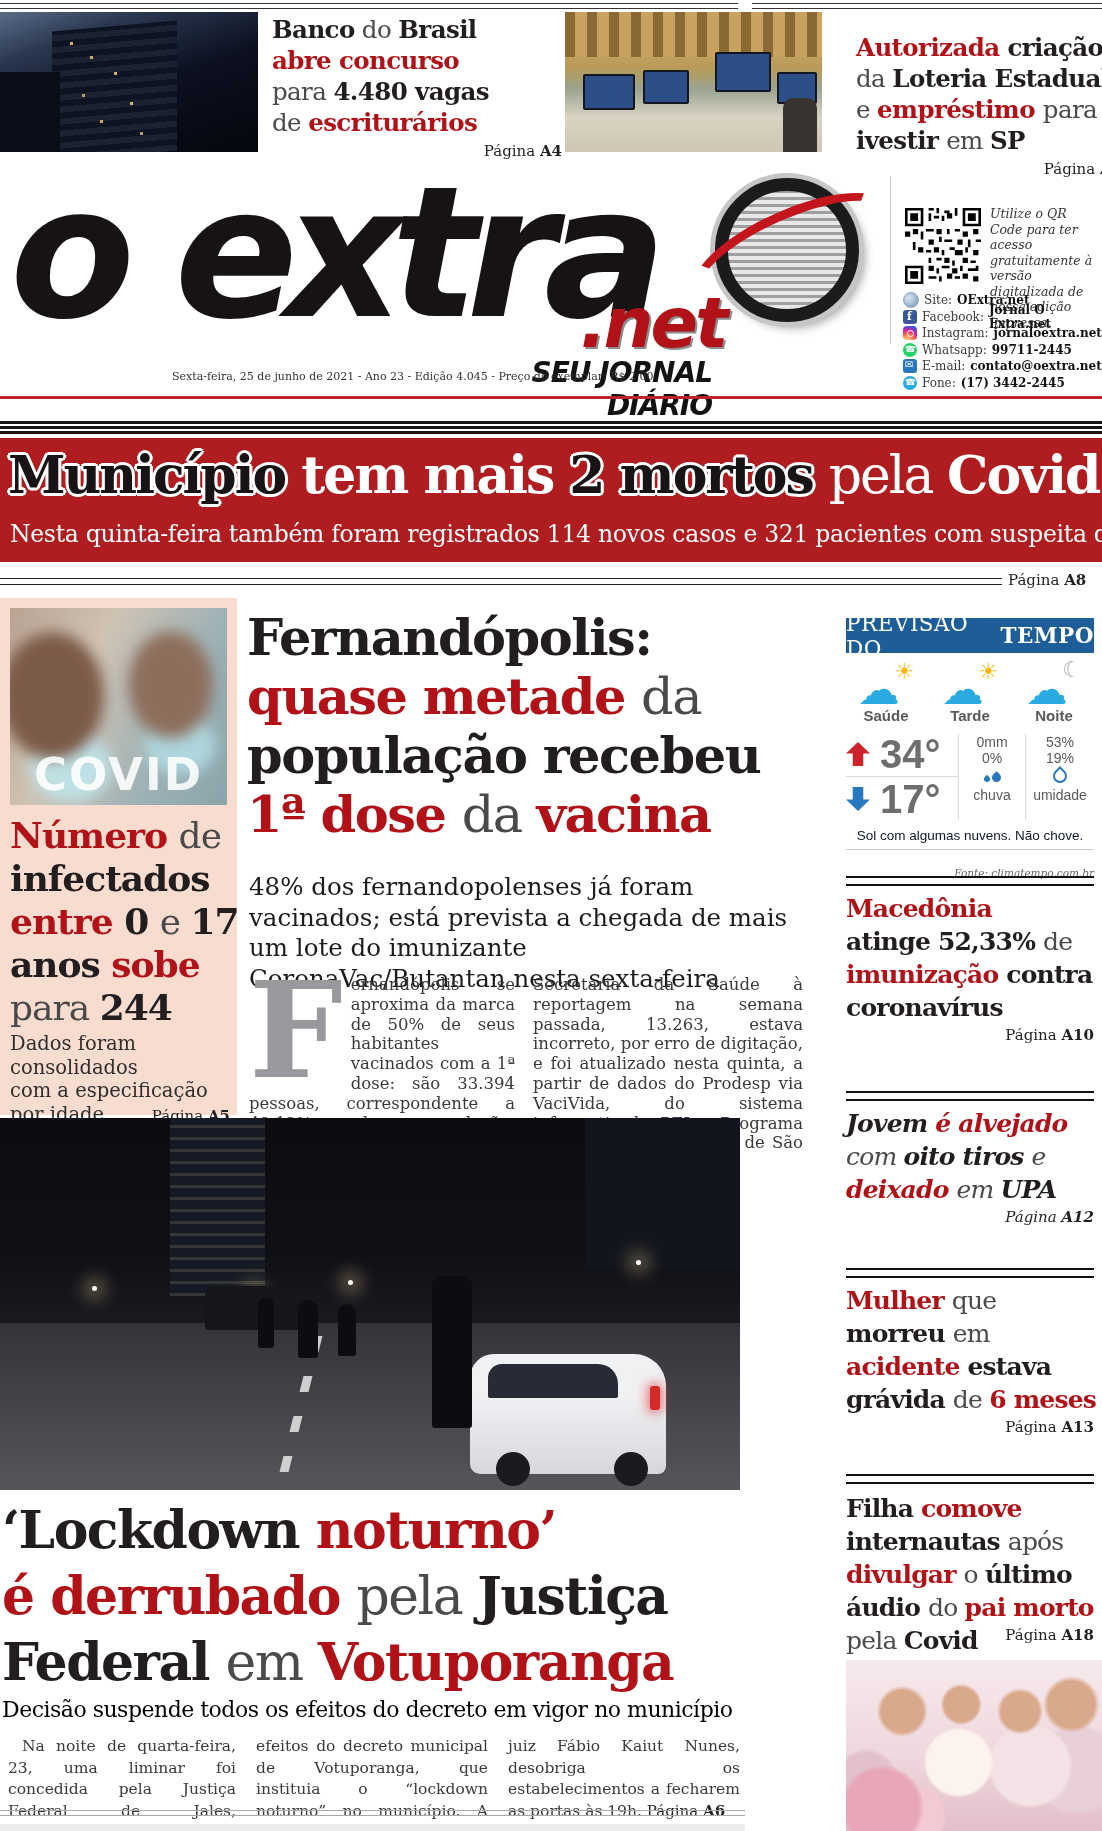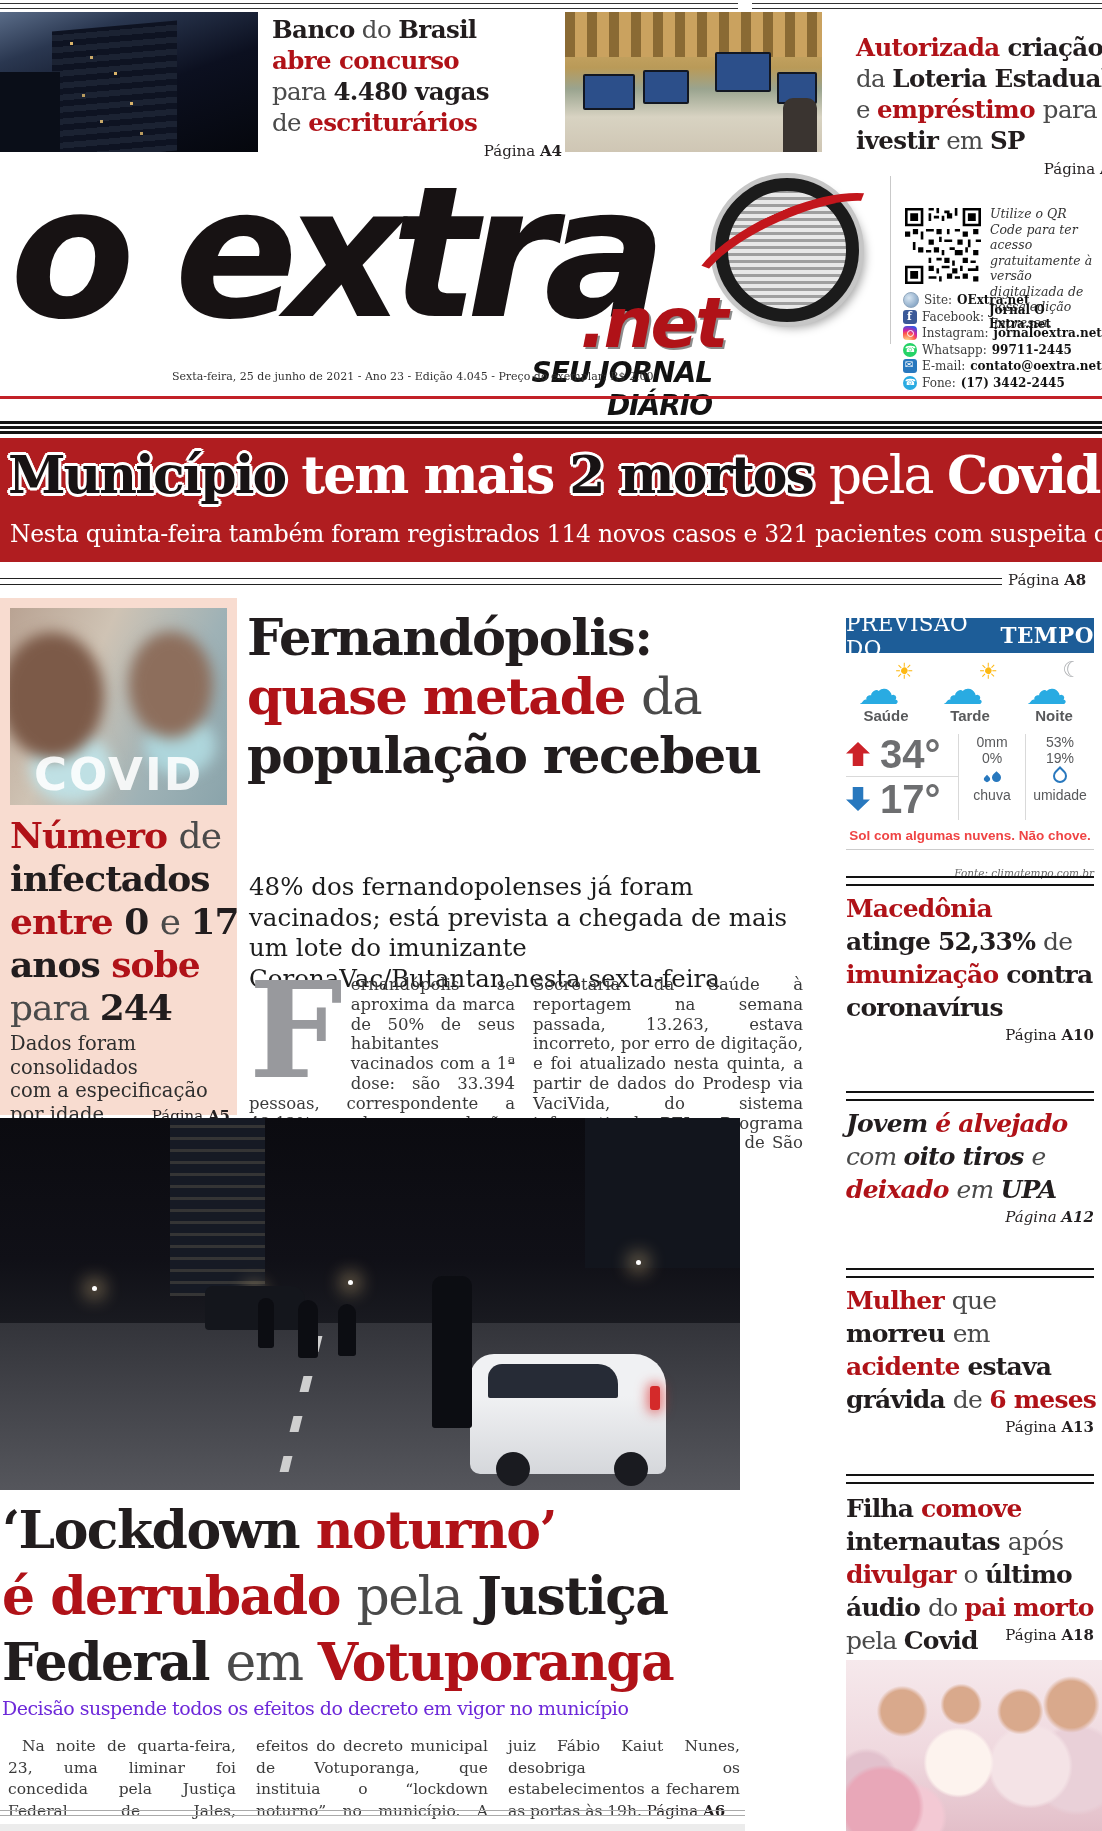--- a/index.html
+++ b/index.html
@@ -83,21 +83,21 @@
   .wicon .sun{position:absolute;right:2px;top:-2px;font-size:22px;color:#fdb813;font-family:"DejaVu Sans",sans-serif;}
   .wicon .moon{position:absolute;right:2px;top:-4px;font-size:22px;color:#b1b3b6;font-family:"DejaVu Sans",sans-serif;}
   .temp{font-family:"Liberation Sans","DejaVu Sans",sans-serif;font-weight:bold;font-size:40px;color:#6d6e70;}
   .arrow{width:24px;height:24px;}
   .arrow-up{background:#cc2229;clip-path:polygon(50% 0,100% 48%,72% 48%,72% 100%,28% 100%,28% 48%,0 48%);}
   .arrow-dn{background:#2878be;clip-path:polygon(50% 100%,0 52%,28% 52%,28% 0,72% 0,72% 52%,100% 52%);transform:none;}
   .w-stat{font-family:"Liberation Sans","DejaVu Sans",sans-serif;font-size:14px;color:#58595b;text-align:center;}
   .drop{width:9px;height:9px;background:#2878be;border-radius:0 50% 50% 50%;transform:rotate(45deg);display:inline-block;}
   .drop.sm{width:6px;height:6px;}
   .drop.outline{background:#fff;border:2px solid #2878be;width:10px;height:10px;}
-  #w-cond{font-family:"Liberation Sans","DejaVu Sans",sans-serif;font-weight:bold;font-size:13.5px;color:#ef4444;text-align:center;}
+  #w-cond{font-family:"Liberation Sans","DejaVu Sans",sans-serif;font-weight:normal;font-size:13.5px;color:#0f172a;text-align:center;}
   #w-src{font-size:10.5px;font-style:italic;color:#666;text-align:right;}
   
   .ph{overflow:hidden;position:absolute;}
   #photo-building{background:linear-gradient(160deg,#5a6c88 0%,#2a3750 22%,#0c1020 55%,#05070d 100%);}
   #photo-building .tower{position:absolute;left:52px;top:14px;width:125px;height:130px;transform:skewY(-5deg);
     background:repeating-linear-gradient(0deg,#1b2232 0 6px,#0e1322 6px 12px);}
   #photo-building .tower2{position:absolute;left:0px;top:60px;width:60px;height:80px;background:#0a0e18;}
   #photo-building .win{position:absolute;left:70px;top:30px;width:3px;height:3px;background:#d9b36a;
     box-shadow:20px 14px #c9a96a,44px 30px #d9b36a,12px 52px #b89a5e,60px 60px #d9b36a,30px 78px #c9a96a,70px 90px #b89a5e;}
   #photo-newsroom{background:linear-gradient(180deg,#7e6030 0%,#caa765 22%,#b99a58 40%,#9aa48f 55%,#d8d3c2 75%,#cfc6b4 100%);}
@@ -126,21 +126,21 @@
     radial-gradient(circle at 8% 70%,#e2c1cd 0 10%,transparent 12%),
     radial-gradient(circle at 22% 30%,#d9a98c 0 9%,transparent 11%),
     radial-gradient(circle at 45% 26%,#d9a98c 0 9%,transparent 11%),
     radial-gradient(circle at 68% 30%,#d9a98c 0 9%,transparent 11%),
     radial-gradient(circle at 88% 26%,#d9a98c 0 9%,transparent 11%),
     radial-gradient(circle at 44% 60%,#fdf3ee 0 18%,transparent 20%),
     radial-gradient(circle at 72% 62%,#f4e3e6 0 18%,transparent 20%),
     radial-gradient(circle at 90% 64%,#e9d0d8 0 16%,transparent 18%),
     linear-gradient(180deg,#f6e9ec 0%,#efd8de 55%,#e3bfc9 100%);}
   
-  #lock-subhead{font-size:19px;color:#6d28d9;letter-spacing:-0.5px;white-space:nowrap;}
+  #lock-subhead{font-size:22px;color:#000000;letter-spacing:-0.5px;white-space:nowrap;}
   .lock-col{font-size:15.5px;line-height:21.5px;color:#3a3a3a;text-align:justify;}
 </style>
 </head>
 <body>
 
 <div id="page">
 
   <div class="abs drule-top" style="left:0;top:3px;width:738px;"></div>
   <div class="abs drule-top" style="left:752px;top:3px;width:350px;"></div>
 
@@ -256,20 +256,21 @@
         <span>por idade.</span>
         <span class="pagelabel"><span>Página</span> <b>A5</b></span>
       </div>
     </div>
   </div>
 
   <div class="abs" style="left:247px;top:608px;width:560px;">
     <div class="h-main"><span class="seg-k">Fernandópolis:</span></div>
     <div class="h-main"><span class="seg-r">quase metade </span><span class="seg-l">da</span></div>
     <div class="h-main"><span class="seg-k">população recebeu</span></div>
+    <div class="h-main"><span class="seg-r">1ª dose </span><span class="seg-l">da </span><span class="seg-r">vacina</span></div>
   </div>
   <div class="abs" id="main-subhead" style="left:249px;top:872px;width:540px;">48% dos fernandopolenses já foram vacinados; está prevista a chegada de mais um lote do imunizante CoronaVac/Butantan nesta sexta-feira</div>
   <div class="abs body-col" style="left:249px;top:975px;width:266px;height:142px;">
     <span class="dropcap">F</span><span>ernandópolis se aproxima da marca de 50% de seus habitantes vacinados com a 1ª dose: são 33.394 pessoas, correspondente a 48,12% da população. Vacinados com a 2ª dose são 13.255. O número informado pela</span>
   </div>
   <div class="abs body-col" style="left:533px;top:975px;width:270px;height:142px;">
     <span>Secretaria da Saúde à reportagem na semana passada, 13.263, estava incorreto, por erro de digitação, e foi atualizado nesta quinta, a partir de dados do Prodesp via VaciVida, do sistema informatizado PEI – Programa Estadual de Imunização de São Paulo.</span>
     <span class="pagelabel"><span>Página</span> <b>A7</b></span>
   </div>
 

